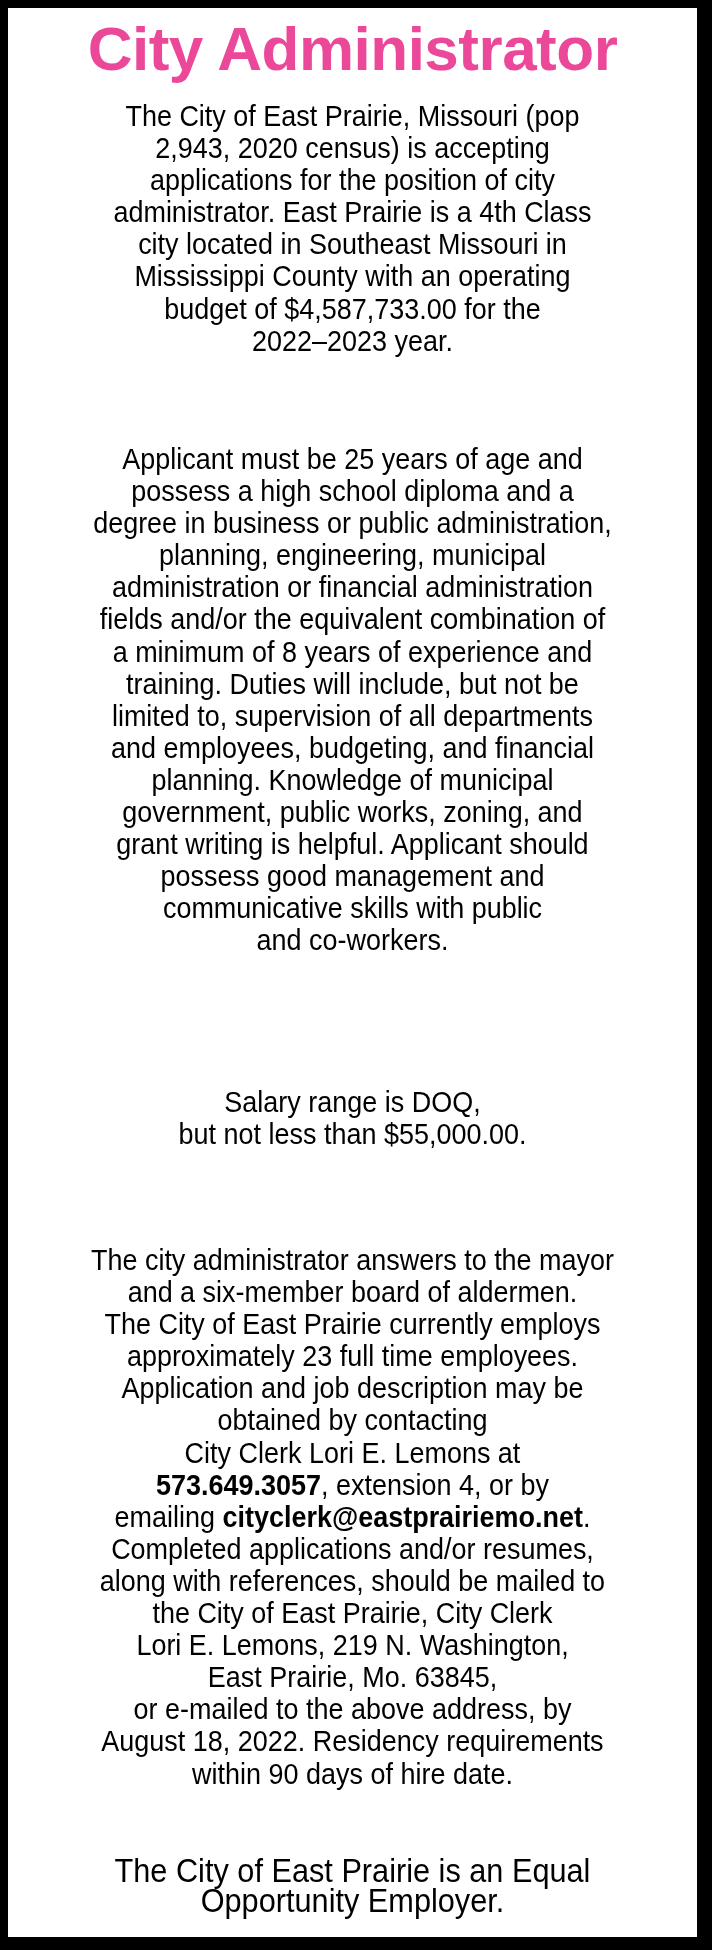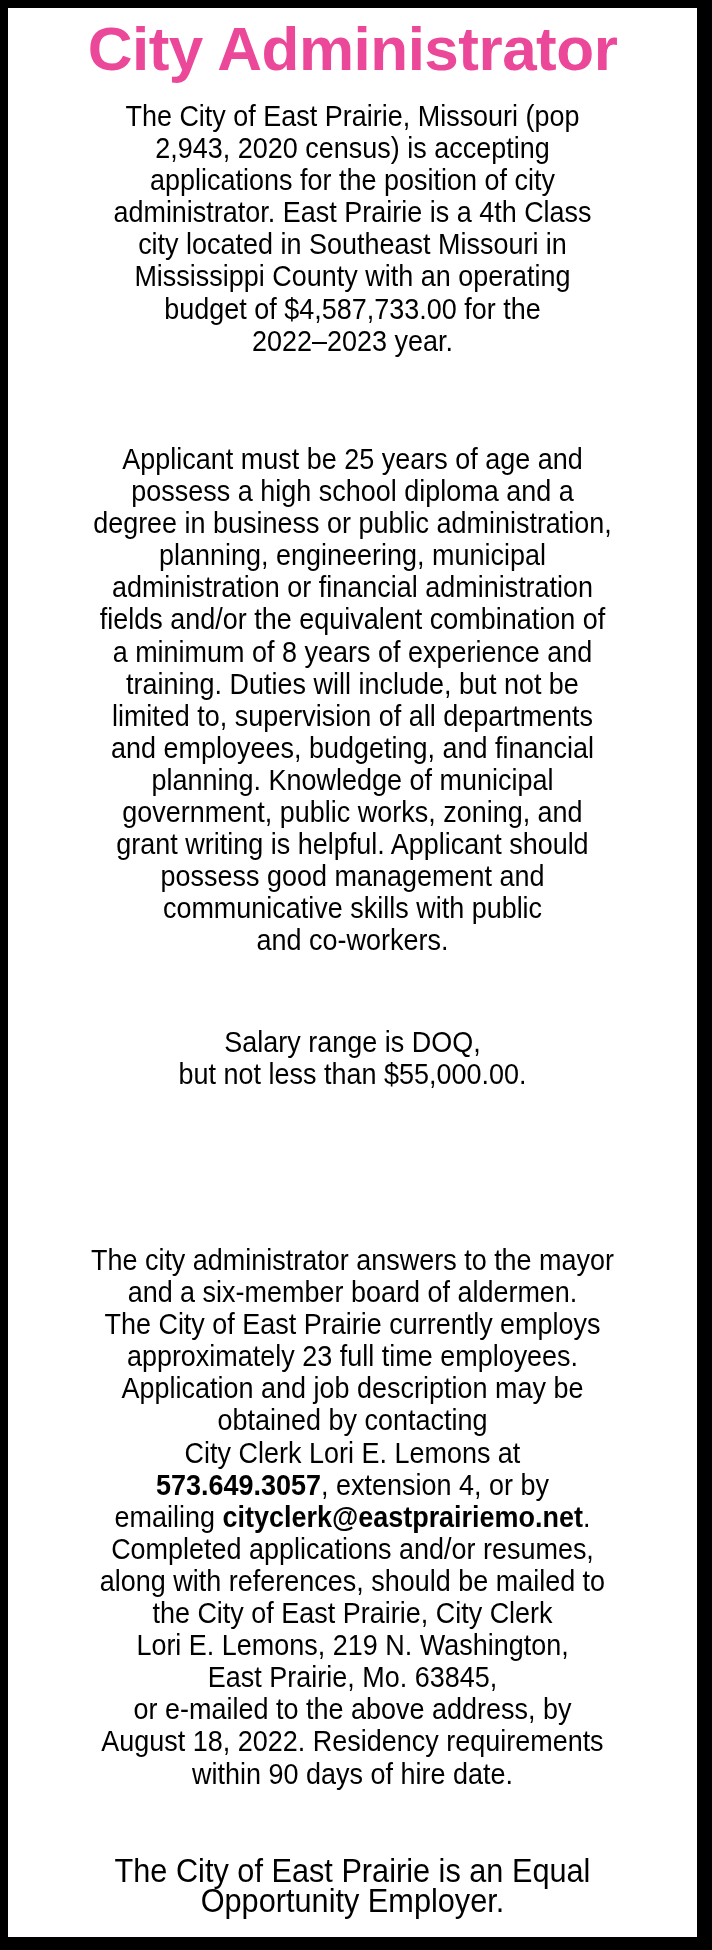--- a/index.html
+++ b/index.html
@@ -58,21 +58,21 @@
     <span class="line">limited to, supervision of all departments</span>
     <span class="line">and employees, budgeting, and financial</span>
     <span class="line">planning. Knowledge of municipal</span>
     <span class="line">government, public works, zoning, and</span>
     <span class="line">grant writing is helpful. Applicant should</span>
     <span class="line">possess good management and</span>
     <span class="line">communicative skills with public</span>
     <span class="line">and co-workers.</span>
   </div>
 
-  <div class="para" style="top:1018px;">
+  <div class="para" style="top:1078px;">
     <span class="line">Salary range is DOQ,</span>
     <span class="line">but not less than $55,000.00.</span>
   </div>
 
   <div class="para" style="top:1236px;">
     <span class="line">The city administrator answers to the mayor</span>
     <span class="line">and a six-member board of aldermen.</span>
     <span class="line">The City of East Prairie currently employs</span>
     <span class="line">approximately 23 full time employees.</span>
     <span class="line">Application and job description may be</span>

